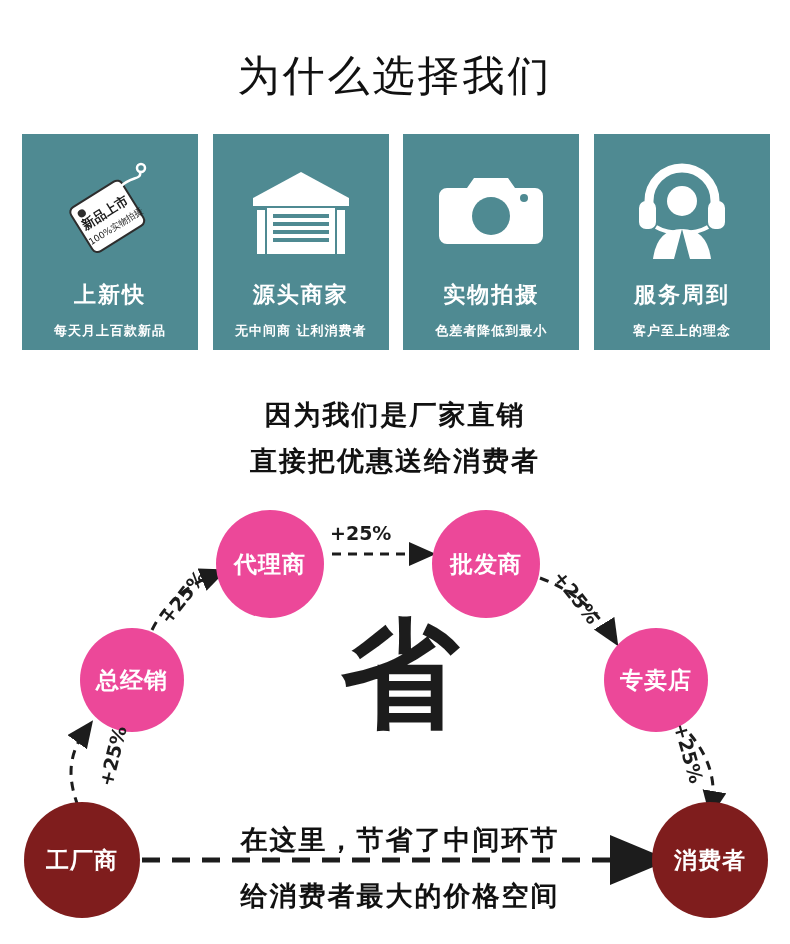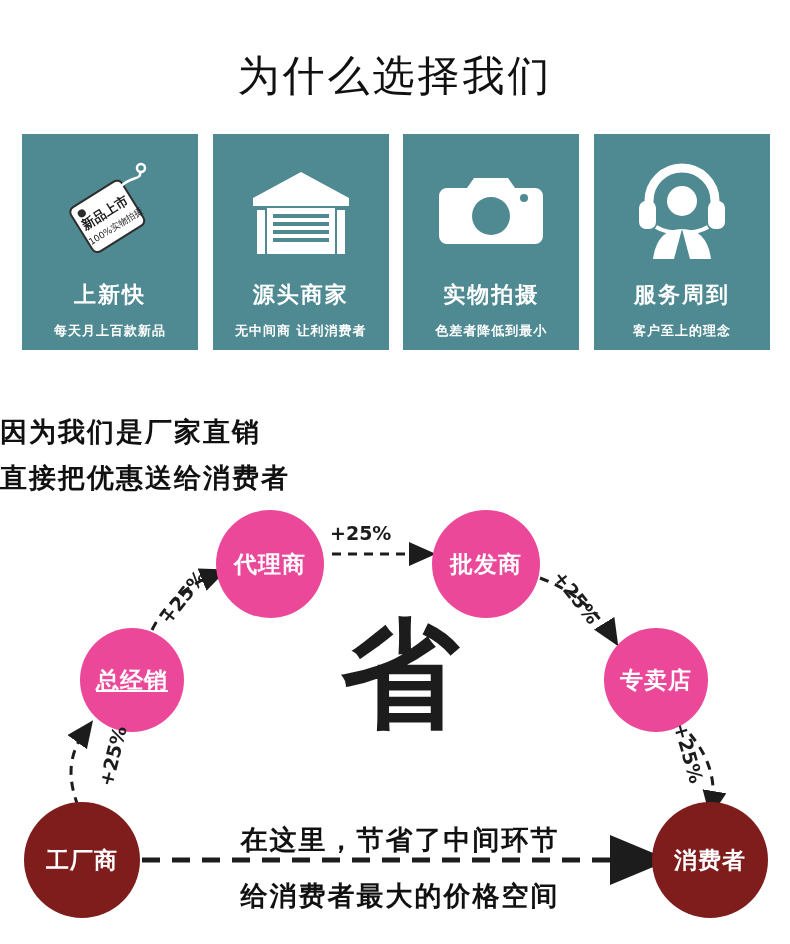--- a/index.html
+++ b/index.html
@@ -70,22 +70,21 @@
     letter-spacing: 1px;
     margin-top: 12px;
   }
 
   
   .sub-heads {
     position: absolute;
     top: 392px;
     left: 0;
     width: 790px;
-    text-align: left;
-    margin-top: 17px;
+    text-align: center;
   }
   .sub-head {
     font-family: "DejaVu Serif", "Liberation Serif", serif;
     font-weight: bold;
     font-size: 27px;
     letter-spacing: 2px;
     color: #111111;
     line-height: 46px;
   }
 
@@ -112,21 +111,21 @@
     font-family: "DejaVu Serif", "Liberation Serif", serif;
     font-weight: bold;
     letter-spacing: 1px;
     text-align: center;
   }
   .node.teal { background: #ec4899; }
   .node.dark { background: #7f1d1d; }
 
   .n-agent   { left: 216px; top: 20px;  width: 108px; height: 108px; font-size: 23px; }
   .n-whole   { left: 432px; top: 20px;  width: 108px; height: 108px; font-size: 23px; }
-  .n-general { left: 80px;  top: 138px; width: 104px; height: 104px; font-size: 23px; text-decoration: underline; }
+  .n-general { left: 80px;  top: 138px; width: 104px; height: 104px; font-size: 23px; }
   .n-store   { left: 604px; top: 138px; width: 104px; height: 104px; font-size: 23px; }
   .n-factory { left: 24px;  top: 312px; width: 116px; height: 116px; font-size: 23px; }
   .n-consumer{ left: 652px; top: 312px; width: 116px; height: 116px; font-size: 23px; }
 
   .big-save {
     position: absolute;
     left: 330px;
     top: 125px;
     width: 140px;
     text-align: center;

